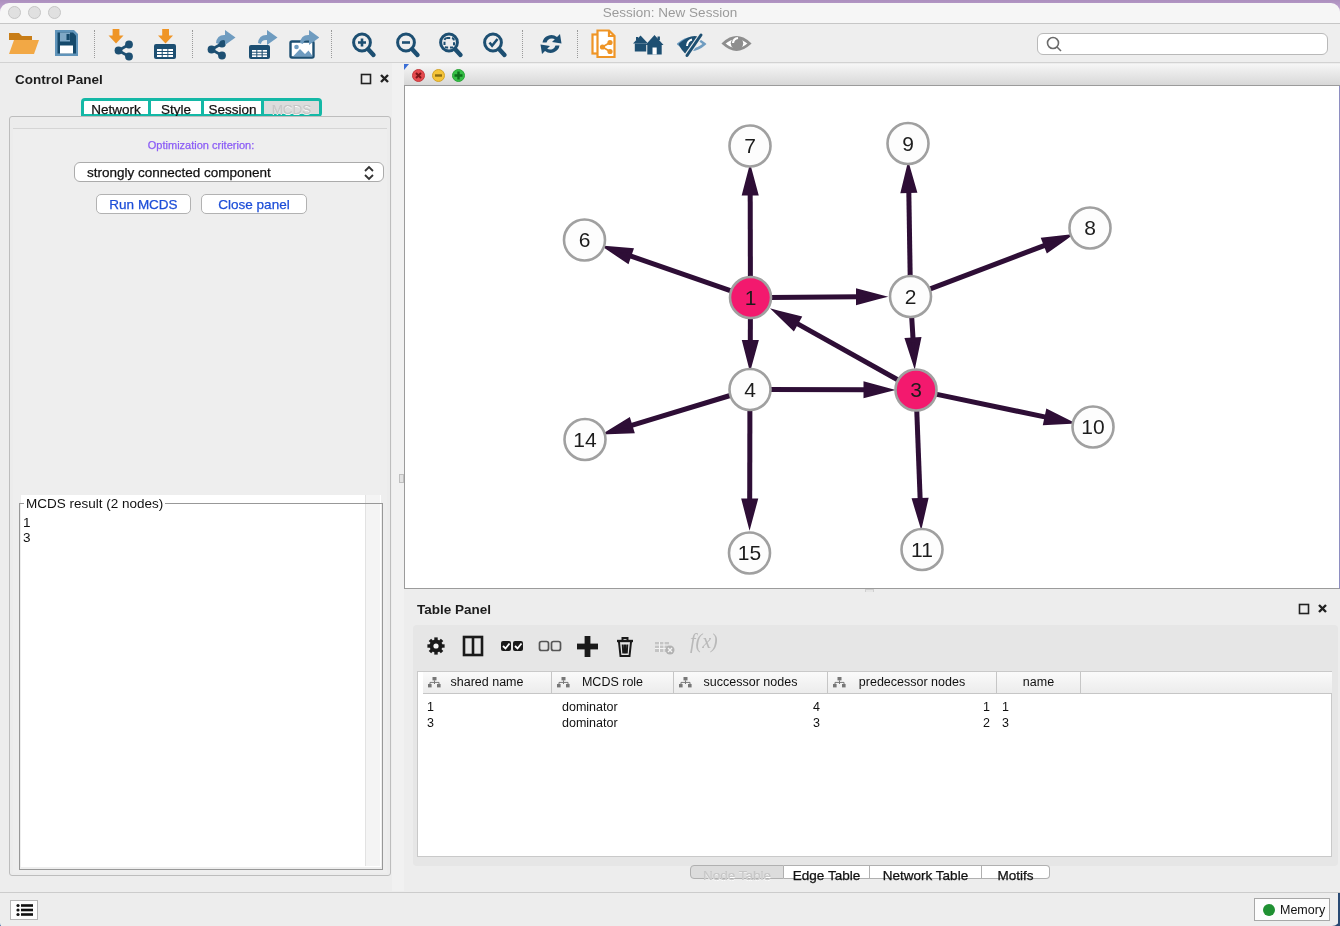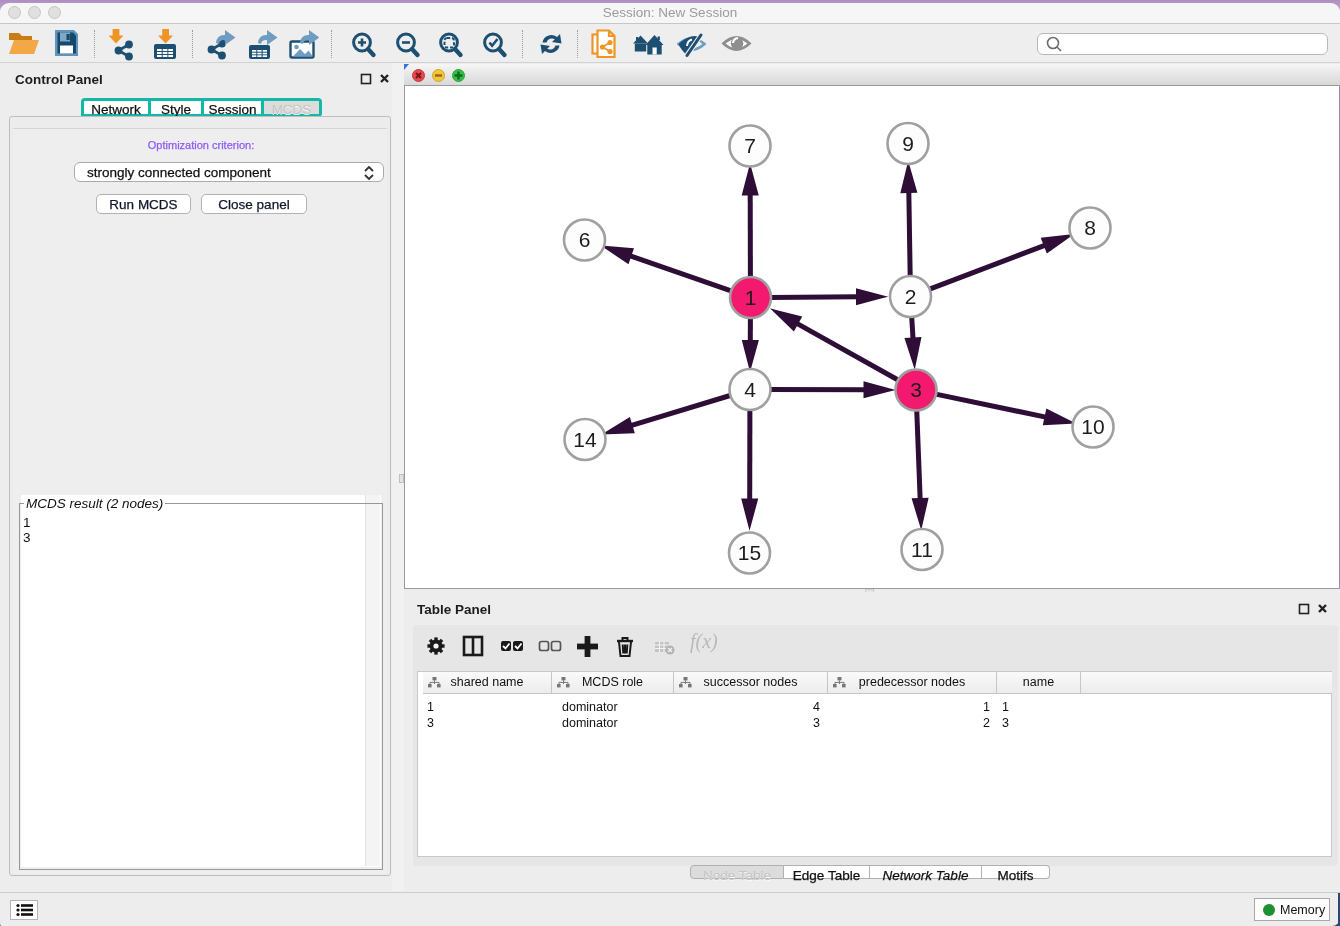--- a/index.html
+++ b/index.html
@@ -15,21 +15,21 @@
 .sep { top:30px; width:1px; height:28px; border-left:1px dotted #9a9a9a; }
 .ticon { top:29px; }
 #searchbox { left:1037px; top:33px; width:291px; height:22px; background:#fff; border:1px solid #b9b9b9; border-radius:6px; }
 
 #cpanel { left:0; top:63px; width:402px; height:818px; background:#ededed; }
 .ptitle { font-size:13.5px; color:#1c1c1c;font-weight:bold; }
 .tab { -webkit-text-stroke:0.25px; position:absolute; top:35px; height:19px; background:#fff; border:3px solid #14b8a6; font-size:13.5px; color:#111; text-align:center; line-height:18px; }
 #tabcontent { left:9px; top:53px; width:382px; height:760px; background:#ececec; border:1px solid #bdbdbd; border-radius:3px; }
 #tabcontent2 { left:3px; top:11px; width:374px; height:745px; background:#eeeeee; border-top:1px solid #d5d5d5; }
 #combo { -webkit-text-stroke:0.25px; left:36px; top:45px; width:310px; height:20px; background:#fff; border:1px solid #ababab; border-radius:6px; font-size:13.5px; color:#111; line-height:19px;margin-left:28px; }
-.btn { -webkit-text-stroke:0.25px; position:absolute; top:77px; height:20px; background:#fff; border:1px solid #b2b2b2; border-radius:5px; font-size:13.5px; color:#0f172a; text-align:center; line-height:19px; }
+.btn { -webkit-text-stroke:0.25px; position:absolute; top:77px; height:20px; background:#fff; border:1px solid #b2b2b2; border-radius:5px; font-size:13.5px; color:#1d4ed8; text-align:center; line-height:19px; }
 #fieldset { left:9px; top:385.5px; width:364px; height:367px; border:1px solid #989898; }
 
 #netwin { left:404px; top:64px; width:936px; height:525px; }
 #nettitle { left:0; top:0; width:936px; height:22px; background:linear-gradient(#f6f6f6,#d8d8d8); border-bottom:1px solid #9b9b9b; }
 .wlight { position:absolute; width:13px; height:13px; border-radius:50%; top:5px; }
 #netbody { left:0; top:22px; width:936px; height:503px; background:#fff; border-left:1px solid #9b9b9b; border-right:1px solid #8e8ec1; border-bottom:1px solid #9b9b9b; }
 
 #tpanel { left:404px; top:592px; width:936px; height:289px; background:#ededed; }
 #tablewrap { left:13px; top:79px; width:915px; height:186px; background:#fff; border:1px solid #c9c9c9; }
 .th { position:absolute; top:0; height:22px; background:linear-gradient(#fafafa,#ececec); border-right:1px solid #c6c6c6; border-bottom:1px solid #c6c6c6; font-size:12.5px; color:#111; text-align:center; line-height:21px; }
@@ -208,21 +208,21 @@
     <div class="abs" id="combo"><span style="padding-left:12px;">strongly connected component</span><svg width="12" height="16" style="position:absolute;right:8px;top:2px;">
           <path d="M2 6 L6 2 L10 6" fill="none" stroke="#333" stroke-width="1.8"></path>
           <path d="M2 10 L6 14 L10 10" fill="none" stroke="#333" stroke-width="1.8"></path>
         </svg></div>
     <div class="btn" style="left:86px;width:95px;">Run MCDS</div>
     <div class="btn" style="left:191px;width:106px;">Close panel</div>
     <div class="abs" style="left:11px;top:377.5px;width:360px;height:372px;background:#fff;">
         <div style="position:absolute;right:1px;top:0;width:15px;height:371px;background:#f4f4f4;border-left:1px solid #e2e2e2;"></div>
       </div>
     <div class="abs" id="fieldset">
-      <div class="abs" style="left:4px;top:-8px;background:#fff;padding:0 2px;font-size:13.5px;color:#111;font-style:italic;">MCDS result (2 nodes)</div>
+      <div class="abs" style="left:4px;top:-8px;background:#fff;padding:0 2px;font-size:13.5px;color:#111;">MCDS result (2 nodes)</div>
       <div class="abs" style="left:3px;top:11px;font-size:13.5px;color:#111;line-height:15.5px;">1<br>3</div>
     </div>
     </div>
   </div>
 
 <div class="abs" style="left:392px;top:63px;width:12px;height:828px;background:#f1f1f1;"></div>
 <div class="abs" id="netwin">
   <div class="abs" id="nettitle">
     <svg class="abs" style="left:0;top:0" width="5" height="6">
         <path d="M0 0 L5 0 L0 6 Z" fill="#3b6fd6"></path>
@@ -411,21 +411,21 @@
       <div class="td" style="left:410px;width:162px;top:27px;text-align:right;">1</div>
       <div class="td" style="left:584px;top:27px;">1</div>
       <div class="td" style="left:9px;top:43px;">3</div>
       <div class="td" style="left:144px;top:43px;">dominator</div>
       <div class="td" style="left:256px;width:146px;top:43px;text-align:right;">3</div>
       <div class="td" style="left:410px;width:162px;top:43px;text-align:right;">2</div>
       <div class="td" style="left:584px;top:43px;">3</div>
   </div>
   <div class="btab" style="left:286px;width:94px;border-radius:4px 0 0 4px;background:#dcdcdc;color:#c6c6c6;text-shadow:0 1px 0 #fff;top:273px;">Node Table</div>
   <div class="btab" style="left:380px;width:86px;top:273px;border-left:none;">Edge Table</div>
-  <div class="btab" style="left:466px;width:112px;top:273px;border-left:none;font-style:italic;">Network Table</div>
+  <div class="btab" style="left:466px;width:112px;top:273px;border-left:none;">Network Table</div>
   <div class="btab" style="left:578px;width:68px;top:273px;border-left:none;border-radius:0 4px 4px 0;">Motifs</div>
 </div>
 
 <div class="abs" id="statusbar">
   <div class="abs" id="listbtn">
       <svg width="26" height="18" style="position:absolute;left:1px;top:0px">
         <g fill="#111">
           <circle cx="6" cy="4.5" r="1.6"></circle>
           <circle cx="6" cy="9" r="1.6"></circle>
           <circle cx="6" cy="13.5" r="1.6"></circle>

